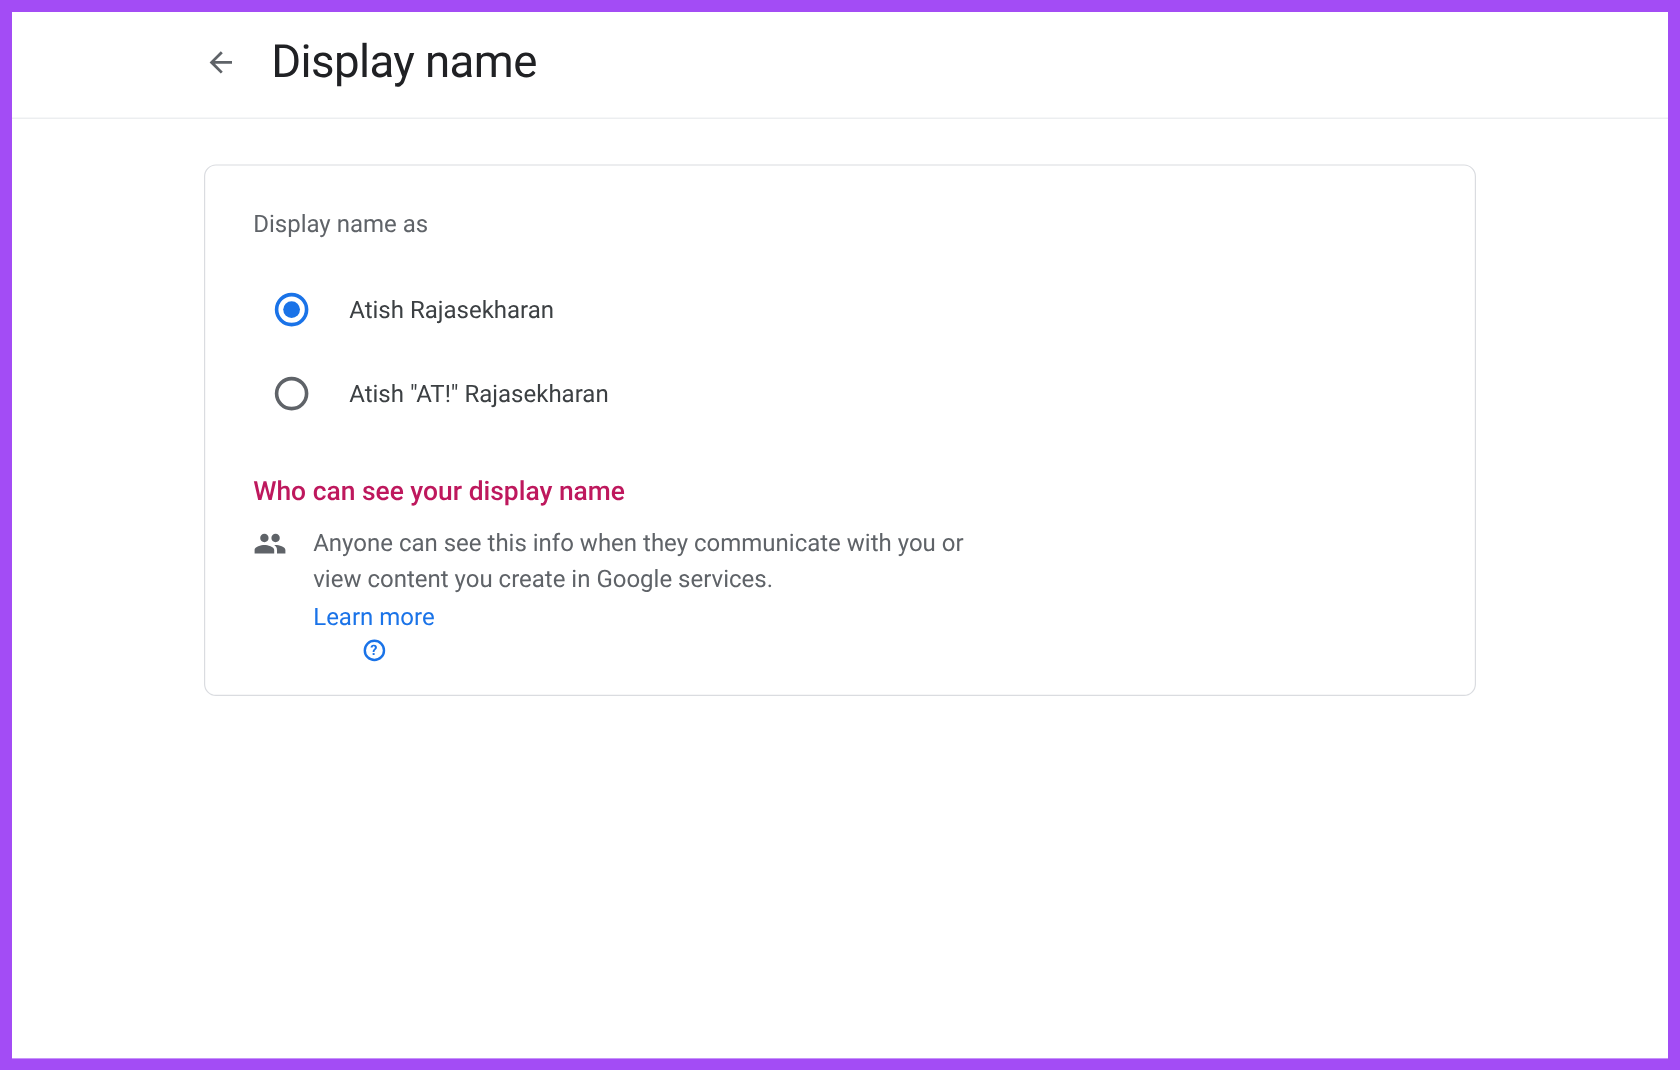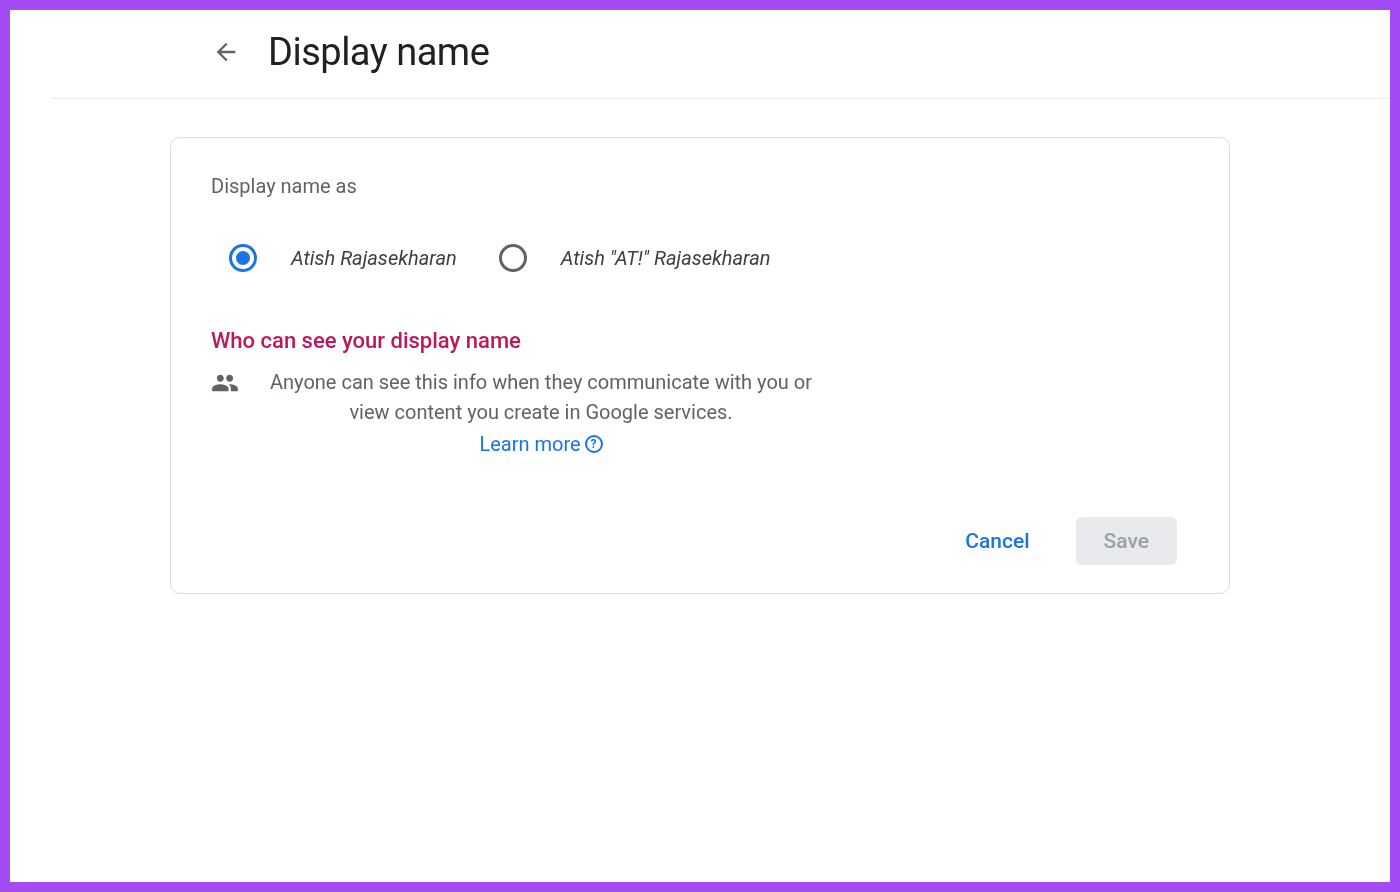--- a/index.html
+++ b/index.html
@@ -15,21 +15,20 @@
       width: 100%;
       height: 100%;
       position: relative;
     }
     .header {
       display: flex;
       align-items: center;
       padding: 20px 0 24px 160px;
       border-bottom: 1px solid #e8eaed;
       gap: 28px;
-      margin-left: 42px;
     }
     .back-arrow {
       width: 28px;
       height: 28px;
       cursor: pointer;
       color: #5f6368;
       display: flex;
       align-items: center;
       justify-content: center;
     }
@@ -38,35 +37,34 @@
       font-weight: 400;
       color: #202124;
       letter-spacing: -0.5px;
     }
     .content-area {
       padding: 38px 160px;
     }
     .card {
       border: 1px solid #dadce0;
       border-radius: 10px;
-      padding: 36px 52px 28px 40px;
+      padding: 36px 40px 28px 40px;
       max-width: 1075px;
     }
     .section-label {
       font-size: 20px;
       color: #5f6368;
       margin-bottom: 46px;
     }
     .radio-group {
       display: flex;
-      flex-direction: row;
+      flex-direction: column;
       gap: 42px;
       padding-left: 18px;
       margin-bottom: 56px;
-      font-style: italic;
     }
     .radio-row {
       display: flex;
       align-items: center;
       gap: 34px;
       cursor: pointer;
     }
     .radio-circle {
       position: relative;
       width: 28px;
@@ -96,21 +94,20 @@
     .visibility-title {
       font-size: 22px;
       font-weight: 500;
       color: #be185d;
       margin-bottom: 14px;
     }
     .visibility-row {
       display: flex;
       gap: 22px;
       align-items: flex-start;
-      text-align: center;
     }
     .people-icon {
       width: 28px;
       height: 28px;
       color: #5f6368;
       flex-shrink: 0;
       margin-top: 2px;
     }
     .visibility-text {
       font-size: 20px;
@@ -119,20 +116,21 @@
       max-width: 560px;
     }
     .learn-more {
       color: #1a73e8;
       text-decoration: none;
       display: inline-flex;
       align-items: center;
       gap: 4px;
       margin-top: 2px;
       cursor: pointer;
+      flex-direction: column;
     }
     .help-circle {
       display: inline-flex;
       width: 18px;
       height: 18px;
       border: 2px solid #1a73e8;
       border-radius: 50%;
       align-items: center;
       justify-content: center;
       font-size: 12px;
@@ -204,21 +202,17 @@
         <div class="visibility-text">
           <span>Anyone can see this info when they communicate with you or view content you create in Google services.</span>
           <br>
           <a class="learn-more">
             <span>Learn more</span>
             <span class="help-circle">?</span>
           </a>
         </div>
       </div>
 
-      <div class="button-row">
-        <button class="btn btn-cancel">Cancel</button>
-        <button class="btn btn-save" disabled="">Save</button>
-      </div>
 
     </div>
   </div>
 
 </div>
 
 </body></html>

